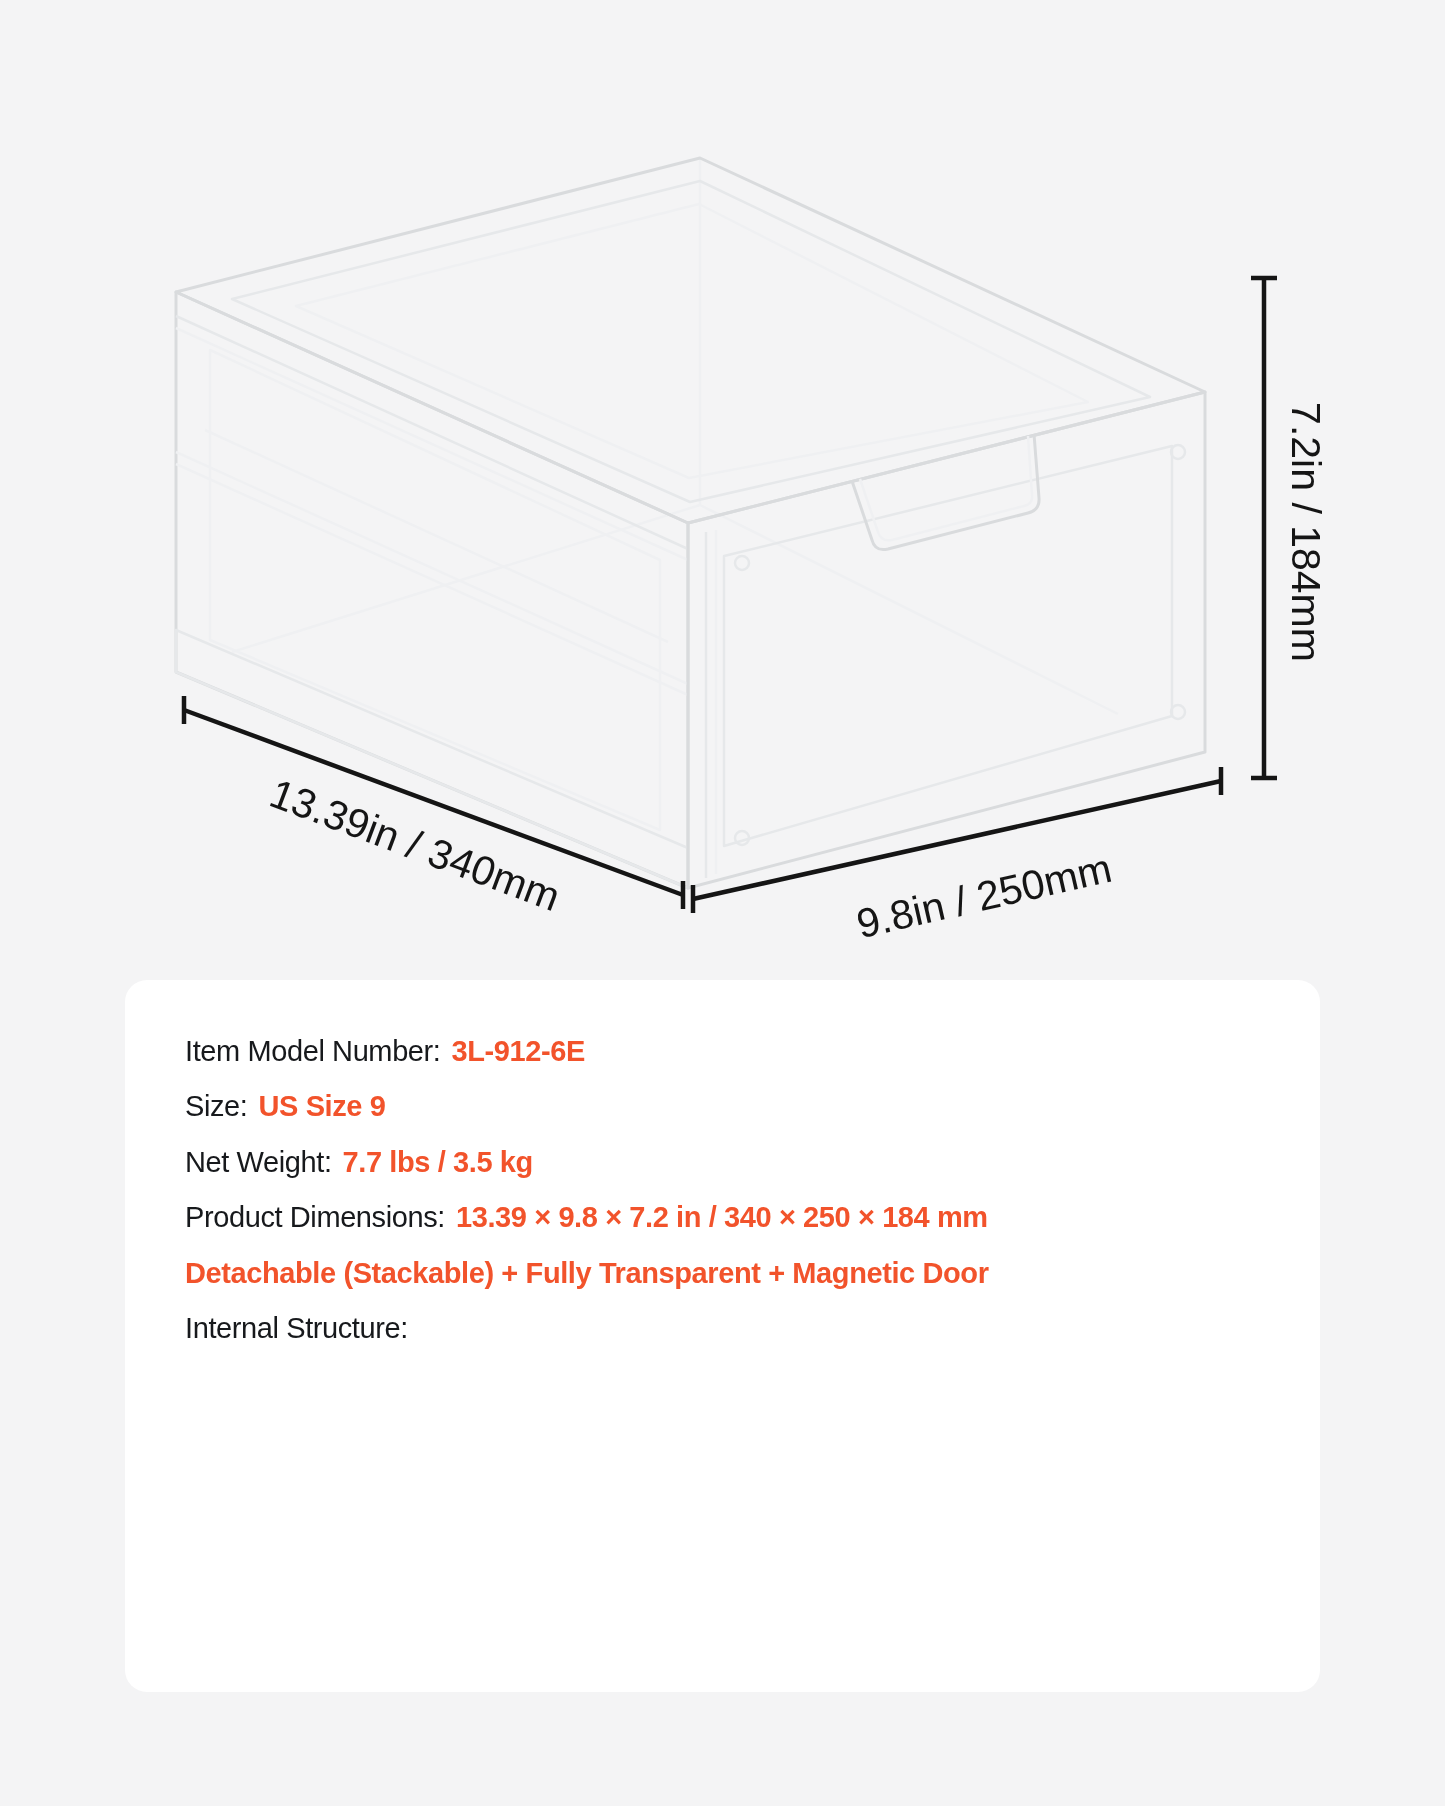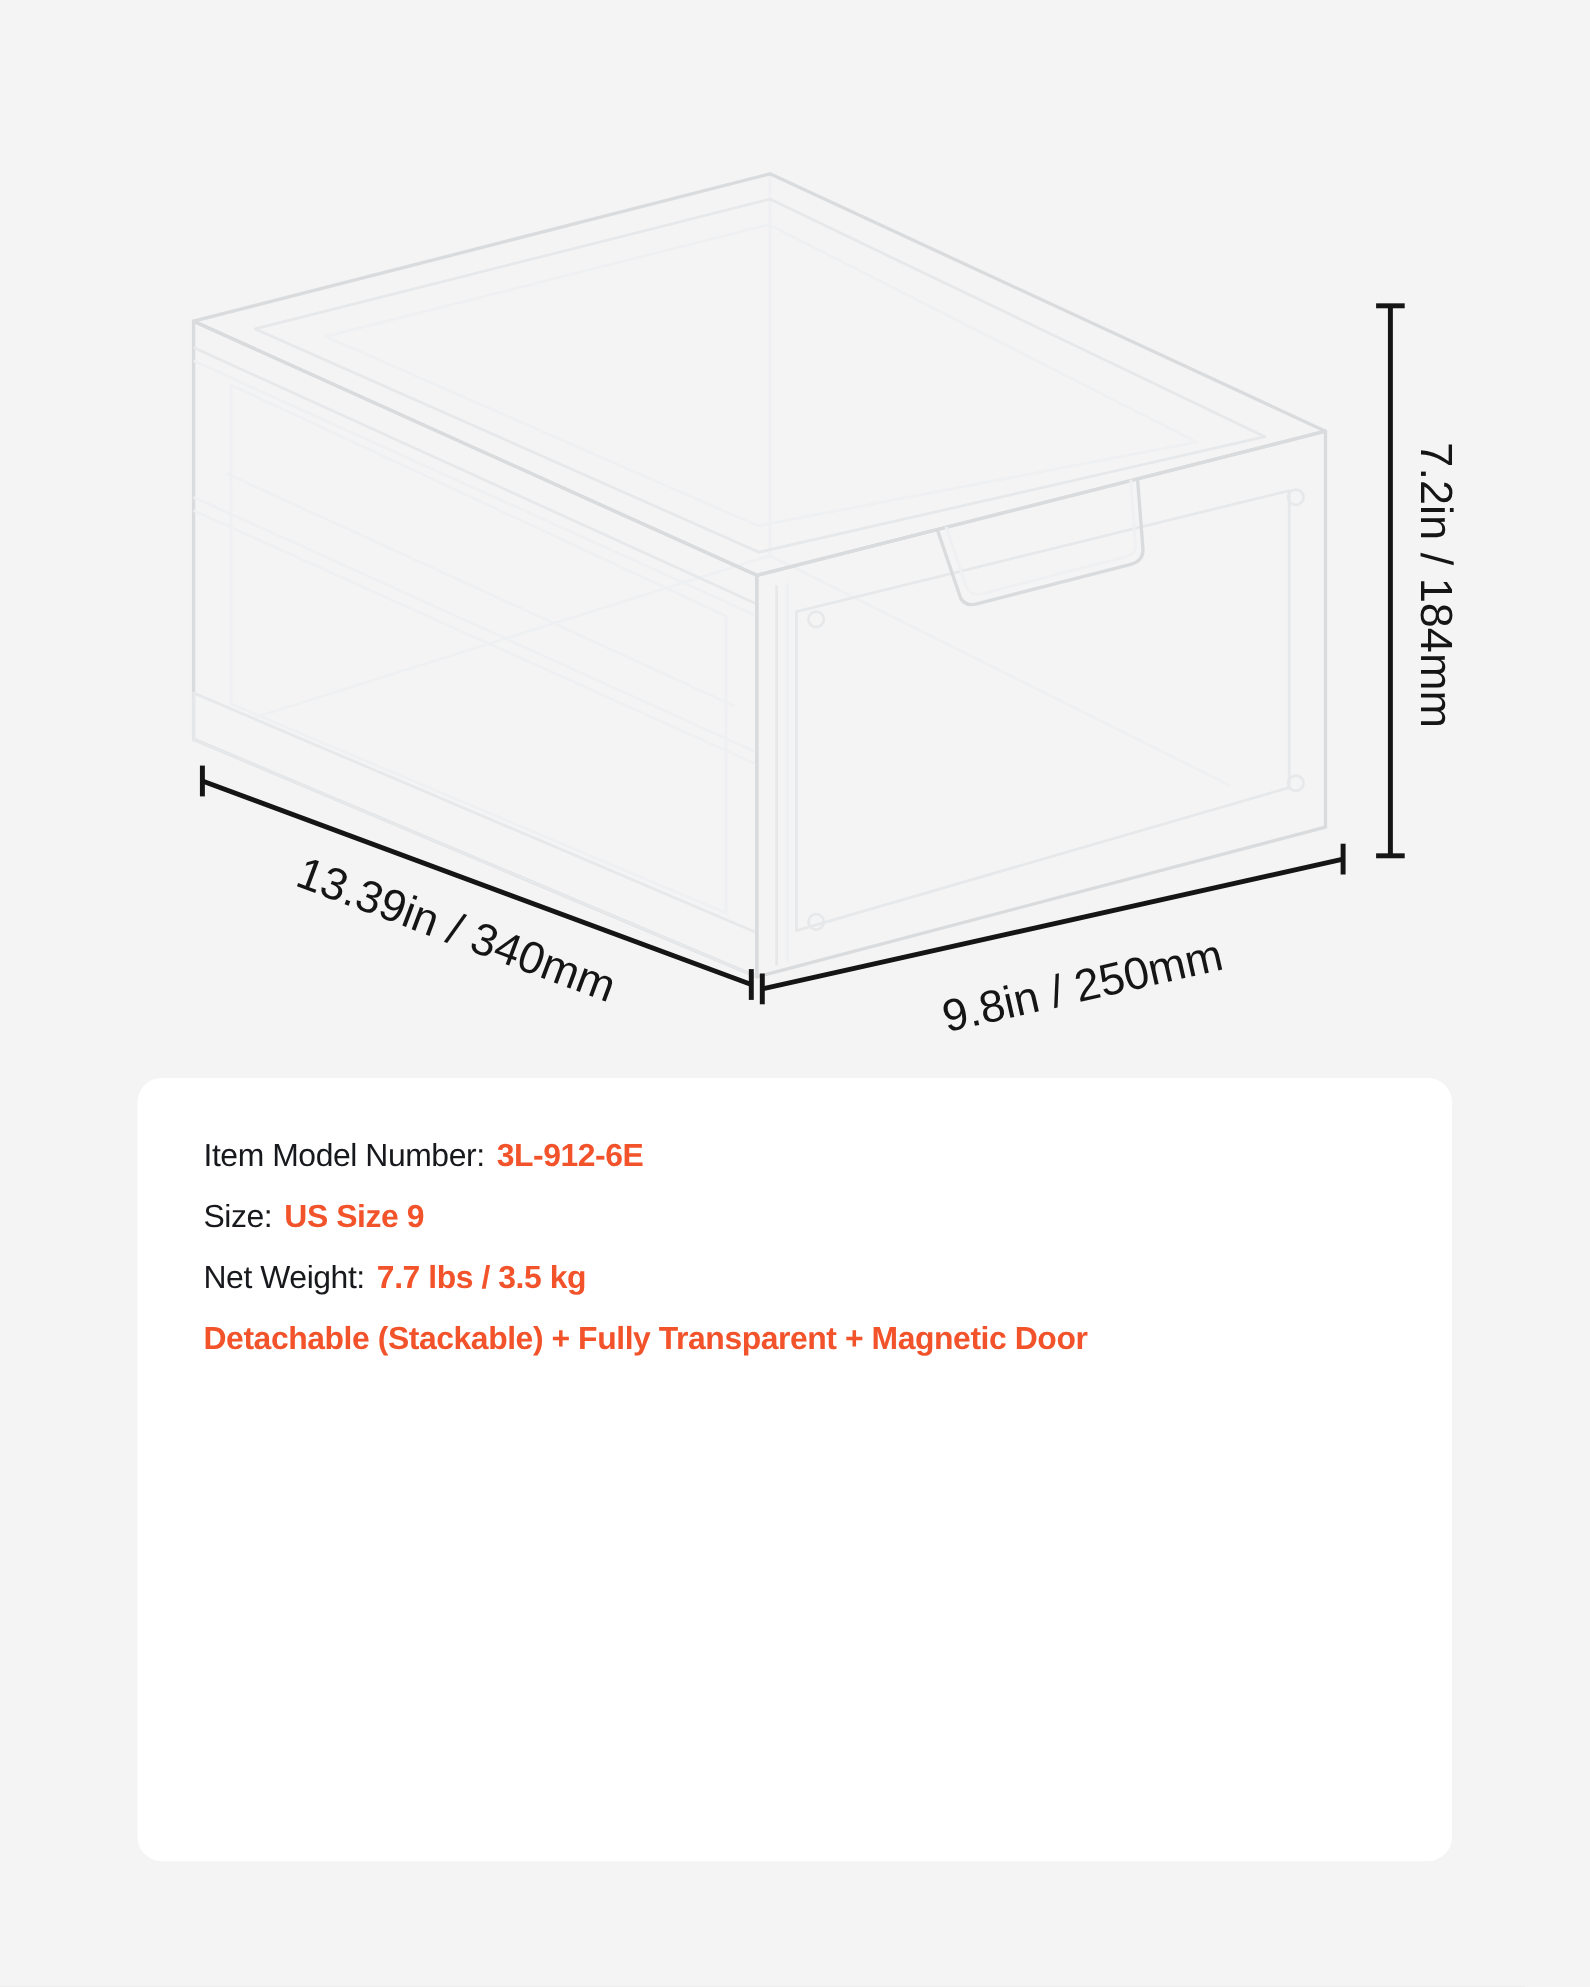--- a/index.html
+++ b/index.html
@@ -119,17 +119,23 @@
     <div class="spec-line">
       <span class="spec-label">Item Model Number:</span><span class="spec-value">3L-912-6E</span>
     </div>
     <div class="spec-line">
       <span class="spec-label">Size:</span><span class="spec-value">US Size 9</span>
     </div>
     <div class="spec-line">
       <span class="spec-label">Net Weight:</span><span class="spec-value">7.7 lbs / 3.5 kg</span>
     </div>
     <div class="spec-line">
+      <span class="spec-label">Product Dimensions:</span><span class="spec-value">13.39 × 9.8 × 7.2 in / 340 × 250 × 184 mm</span>
+    </div>
+    <div class="spec-line">
       <span class="spec-value">Detachable (Stackable) + Fully Transparent + Magnetic Door</span>
+    </div>
+    <div class="spec-line">
+      <span class="spec-label">Internal Structure:</span>
     </div>
   </div>
 
 </div>
 
 </body></html>

